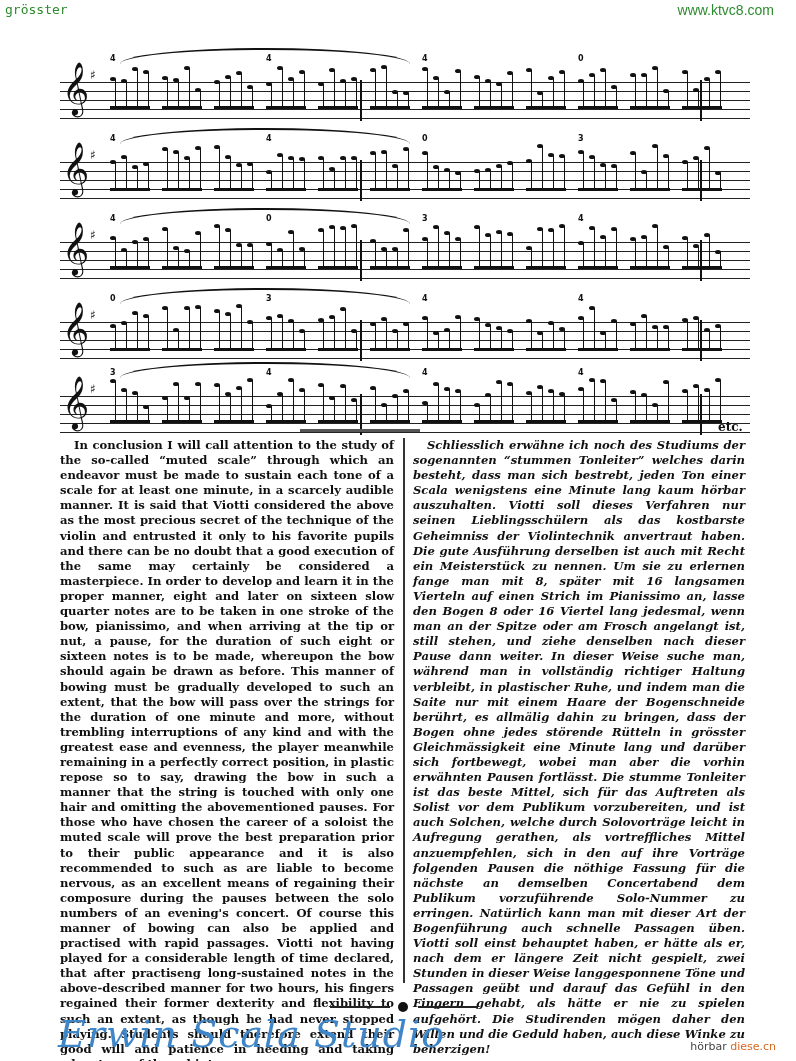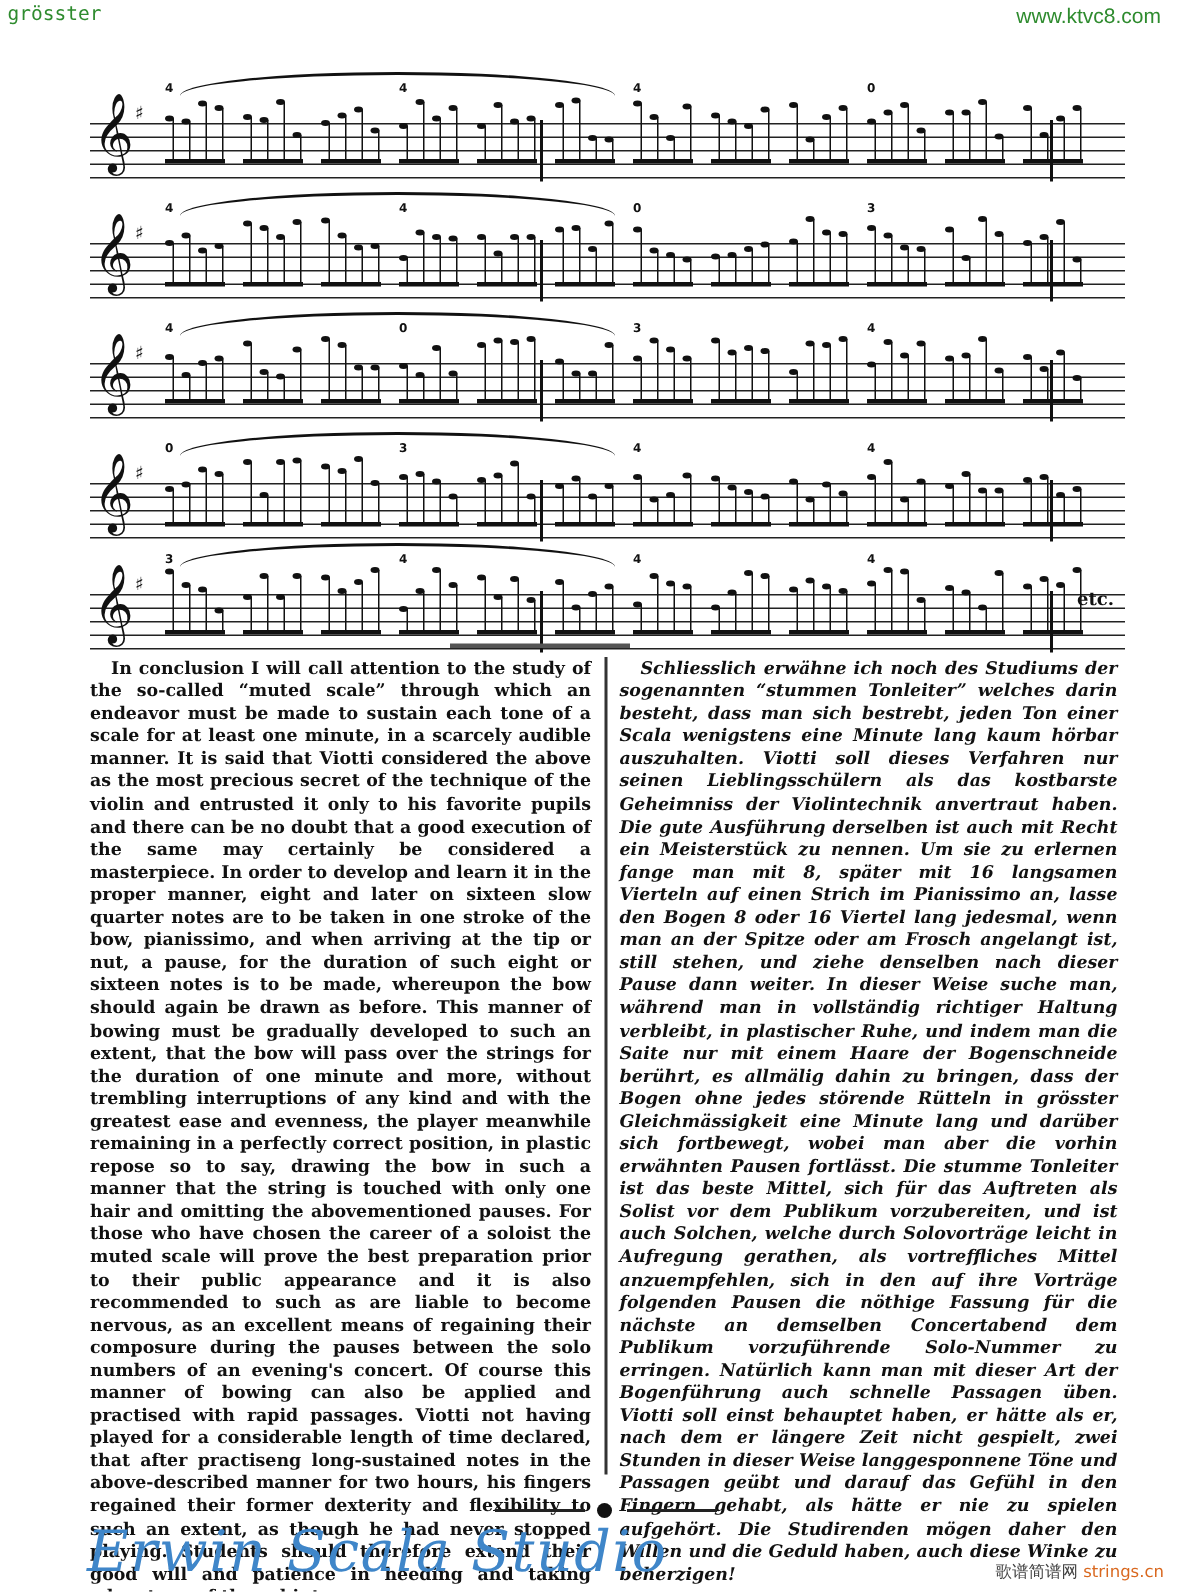--- a/index.html
+++ b/index.html
@@ -651,21 +651,21 @@
       <div class="note" style="left: 633px; top: 8px;"></div>
       <div class="stem" style="left: 638px; top: 10px; height: 36px;"></div>
       <div class="note" style="left: 644px; top: 12px;"></div>
       <div class="stem" style="left: 649px; top: 14px; height: 32px;"></div>
       <div class="note" style="left: 655px; top: 2px;"></div>
       <div class="stem" style="left: 660px; top: 4px; height: 42px;"></div>
       <div class="barline" style="left: 300px;"></div>
       <div class="barline" style="left: 640px;"></div>
       <div class="slur" style="left: 60px; width: 290px; top: -14px;"></div>
     </div>
-    <div class="etc" style="left: 658px; top: 372px;">etc.</div>
+    <div class="etc" style="left: 658px; top: 400px;">etc.</div>
   </div>
 
 <div class="top-rule-left"></div>
 
 <div class="col col-en">
   <p>In conclusion I will call attention to the study of the so-called “muted scale” through which an endeavor must be made to sustain each tone of a scale for at least one minute, in a scarcely audible manner. It is said that Viotti considered the above as the most precious secret of the technique of the violin and entrusted it only to his favorite pupils and there can be no doubt that a good execution of the same may certainly be considered a masterpiece. In order to develop and learn it in the proper manner, eight and later on sixteen slow quarter notes are to be taken in one stroke of the bow, pianissimo, and when arriving at the tip or nut, a pause, for the duration of such eight or sixteen notes is to be made, whereupon the bow should again be drawn as before. This manner of bowing must be gradually developed to such an extent, that the bow will pass over the strings for the duration of one minute and more, without trembling interruptions of any kind and with the greatest ease and evenness, the player meanwhile remaining in a perfectly correct position, in plastic repose so to say, drawing the bow in such a manner that the string is touched with only one hair and omitting the abovementioned pauses. For those who have chosen the career of a soloist the muted scale will prove the best preparation prior to their public appearance and it is also recommended to such as are liable to become nervous, as an excellent means of regaining their composure during the pauses between the solo numbers of an evening's concert. Of course this manner of bowing can also be applied and practised with rapid passages. Viotti not having played for a considerable length of time declared, that after practiseng long-sustained notes in the above-described manner for two hours, his fingers regained their former dexterity and flexibility to such an extent, as though he had never stopped playing. Students should therefore extend their good will and patience in heeding and taking advantage of these hints.</p>
 </div>
 
 <div class="col-rule"></div>
 
@@ -675,15 +675,15 @@
 
 <div class="ornament">
   <div class="line" style="left:0;width:60px;"></div>
   <div class="dot"></div>
   <div class="line" style="left:88px;width:60px;"></div>
 </div>
 
 <div class="studio">Erwin Scala Studio</div>
 
 <div class="site-bottom">
-  <span>歌谱简谱网</span>
-  <span class="accent">strings.cn</span>
+  <span>hörbar</span>
+  <span class="accent">diese.cn</span>
 </div>
 
 </body></html>

